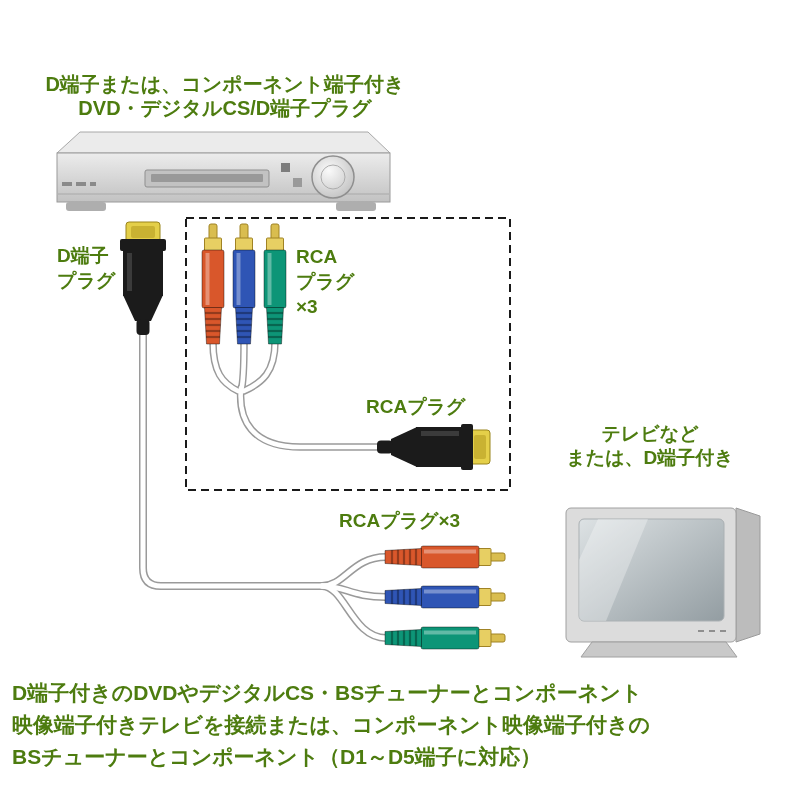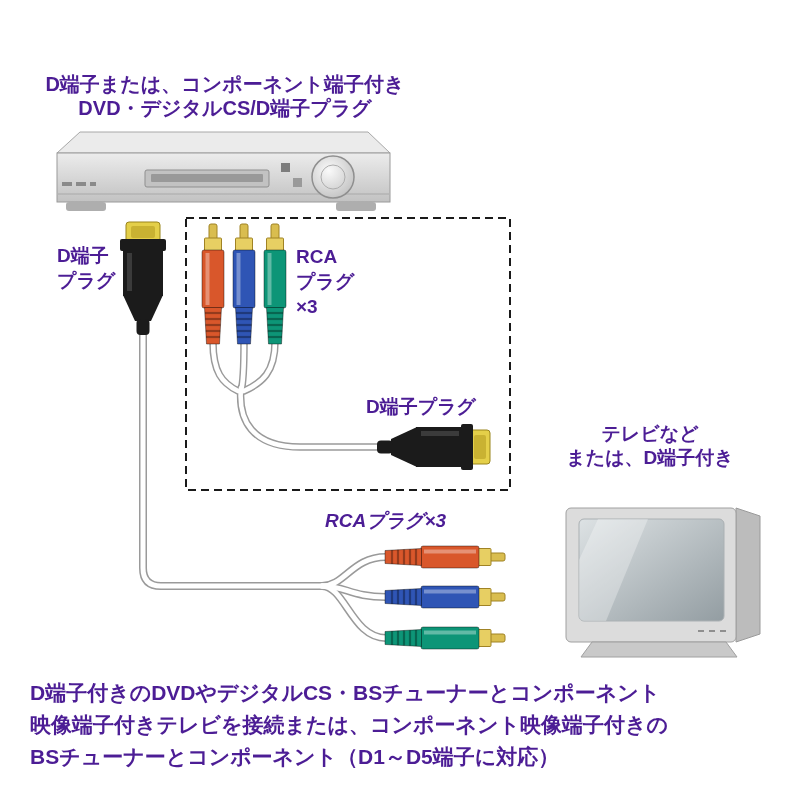--- a/index.html
+++ b/index.html
@@ -7,33 +7,33 @@
     position:relative;
     width:800px; height:800px;
     background:#fff;
     overflow:hidden;
     font-family:"Liberation Sans", sans-serif;
   }
   .art { position:absolute; left:0; top:0; }
   .lbl {
     position:absolute;
     font-weight:bold;
-    color:#4c1d95;
+    color:#4d7c0f;
     font-size:19px;
     line-height:25px;
     white-space:nowrap;
   }
   .lbl.center { text-align:center; }
   .top-label    { left:15px;  top:72px;  width:420px; font-size:20px; line-height:24px; }
   .left-plug-label { left:33px; top:243px;margin-left:24px; }
   .rca-inset-label { left:296px; top:244px; }
   .inset-d-label   { left:366px; top:394px; }
   .tv-label        { left:523px; top:422px; width:254px; line-height:24px; }
-  .bottom-rca-label{ left:325px; top:508px;font-style:italic; }
-  .description     { left:30px; top:677px; width:745px; font-size:21px; line-height:32px; }
+  .bottom-rca-label{ left:339px; top:508px; }
+  .description     { left:12px; top:677px; width:745px; font-size:21px; line-height:32px; }
 </style>
 </head>
 <body>
 
 <div class="page">
 
   <svg class="art" width="800" height="800" viewBox="0 0 800 800">
     <defs>
       <linearGradient id="gradDev" x1="0" y1="0" x2="0" y2="1">
         <stop offset="0" stop-color="#ececec"></stop>
@@ -163,21 +163,21 @@
     <div>D端子</div>
     <div>プラグ</div>
   </div>
 
   <div class="lbl rca-inset-label">
     <div>RCA</div>
     <div>プラグ</div>
     <div>×3</div>
   </div>
 
-  <div class="lbl inset-d-label">D端子プラグ</div>
+  <div class="lbl inset-d-label">RCAプラグ</div>
 
   <div class="lbl center tv-label">
     <div>テレビなど</div>
     <div>または、D端子付き</div>
   </div>
 
   <div class="lbl bottom-rca-label">RCAプラグ×3</div>
 
   <div class="lbl description">
     <div>D端子付きのDVDやデジタルCS・BSチューナーとコンポーネント</div>

